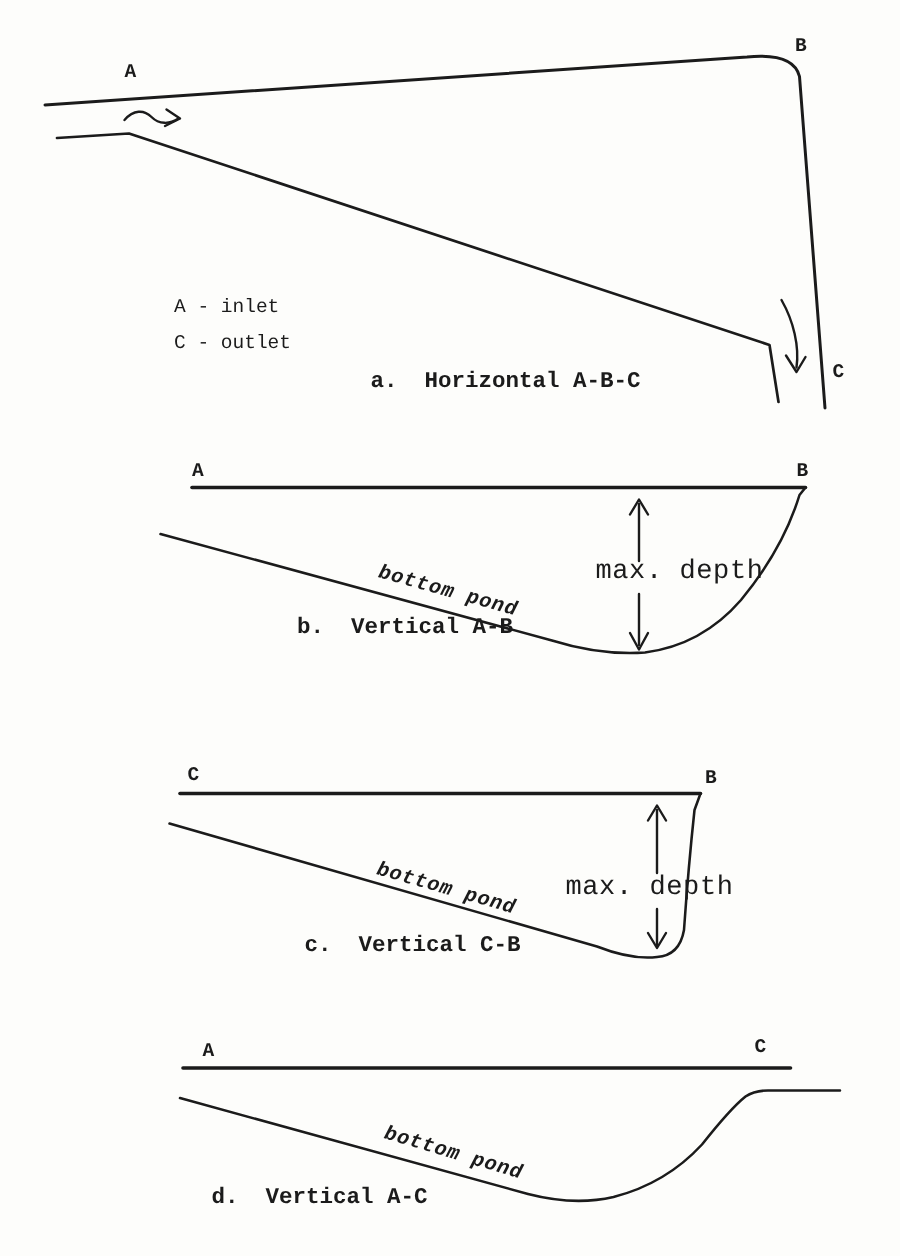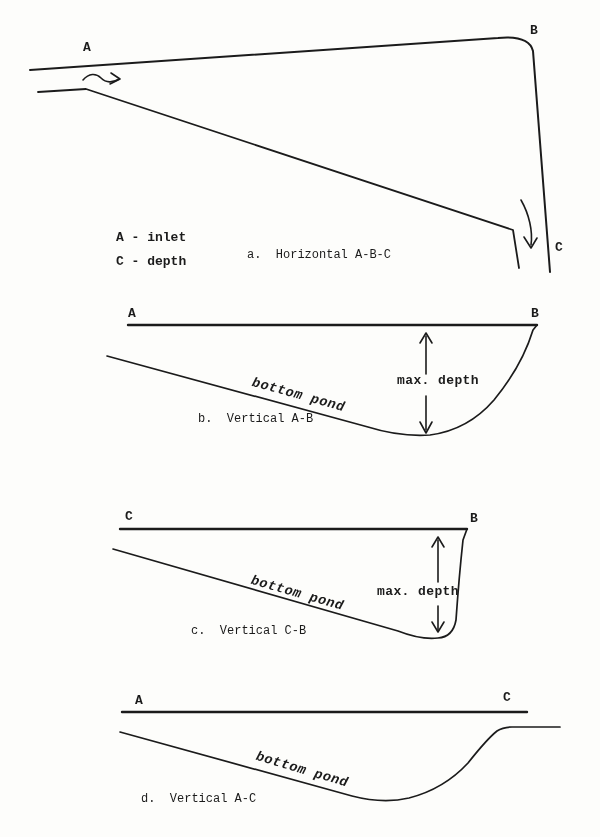--- a/index.html
+++ b/index.html
@@ -31,37 +31,36 @@
   .lbl{
     position:absolute;
     font-size:13px;
     font-weight:700;
     line-height:13px;
     white-space:pre;
     letter-spacing:0px;
   }
   .caption{
     position:absolute;
-    font-size:12px;
-    font-weight:400;
+    font-size:15px;
+    font-weight:700;
     line-height:14px;
     white-space:pre;
   }
   .legend-line{
     position:absolute;
     font-size:13px;
-    font-weight:700;
+    font-weight:400;
     line-height:14px;
     white-space:pre;
-    margin-top:33px;
   }
   .depth{
     position:absolute;
-    font-size:13px;
-    font-weight:700;
+    font-size:18px;
+    font-weight:400;
     line-height:14px;
     white-space:pre;
     letter-spacing:0.4px;
   }
   .slope-text{
     position:absolute;
     font-size:13.5px;
     font-weight:700;
     font-style:italic;
     line-height:14px;
@@ -110,33 +109,33 @@
     <g>
       <path d="M 122 712 L 527 712" stroke-width="2.4"></path>
       <path d="M 120 732 L 352 796 Q 383 804 409 798 Q 444 789 468 763 Q 487 739 497 731 Q 503 727 512 727 L 560 727" stroke-width="1.7"></path>
     </g>
   </svg>
 
   <div class="lbl" style="left:83px;top:41px">A</div>
   <div class="lbl" style="left:530px;top:24px">B</div>
   <div class="lbl" style="left:555px;top:241px">C</div>
   <div class="legend-line" style="left:116px;top:198px">A - inlet</div>
-  <div class="legend-line" style="left:116px;top:222px">C - depth</div>
+  <div class="legend-line" style="left:116px;top:222px">C - outlet</div>
   <div class="caption" style="left:247px;top:248px">a.  Horizontal A-B-C</div>
 
   <div class="lbl" style="left:128px;top:307px">A</div>
   <div class="lbl" style="left:531px;top:307px">B</div>
   <div class="slope-text rot-15" style="left:254px;top:376px">bottom pond</div>
   <div class="depth" style="left:397px;top:374px">max. depth</div>
   <div class="caption" style="left:198px;top:412px">b.  Vertical A-B</div>
 
   <div class="lbl" style="left:125px;top:510px">C</div>
   <div class="lbl" style="left:470px;top:512px">B</div>
   <div class="slope-text rot-16" style="left:253px;top:574px">bottom pond</div>
   <div class="depth" style="left:377px;top:585px">max. depth</div>
-  <div class="caption" style="left:191px;top:624px">c.  Vertical C-B</div>
+  <div class="caption" style="left:203px;top:624px">c.  Vertical C-B</div>
 
   <div class="lbl" style="left:135px;top:694px">A</div>
   <div class="lbl" style="left:503px;top:691px">C</div>
   <div class="slope-text rot-17" style="left:258px;top:750px">bottom pond</div>
   <div class="caption" style="left:141px;top:792px">d.  Vertical A-C</div>
 
 </div>
 
 </body></html>

